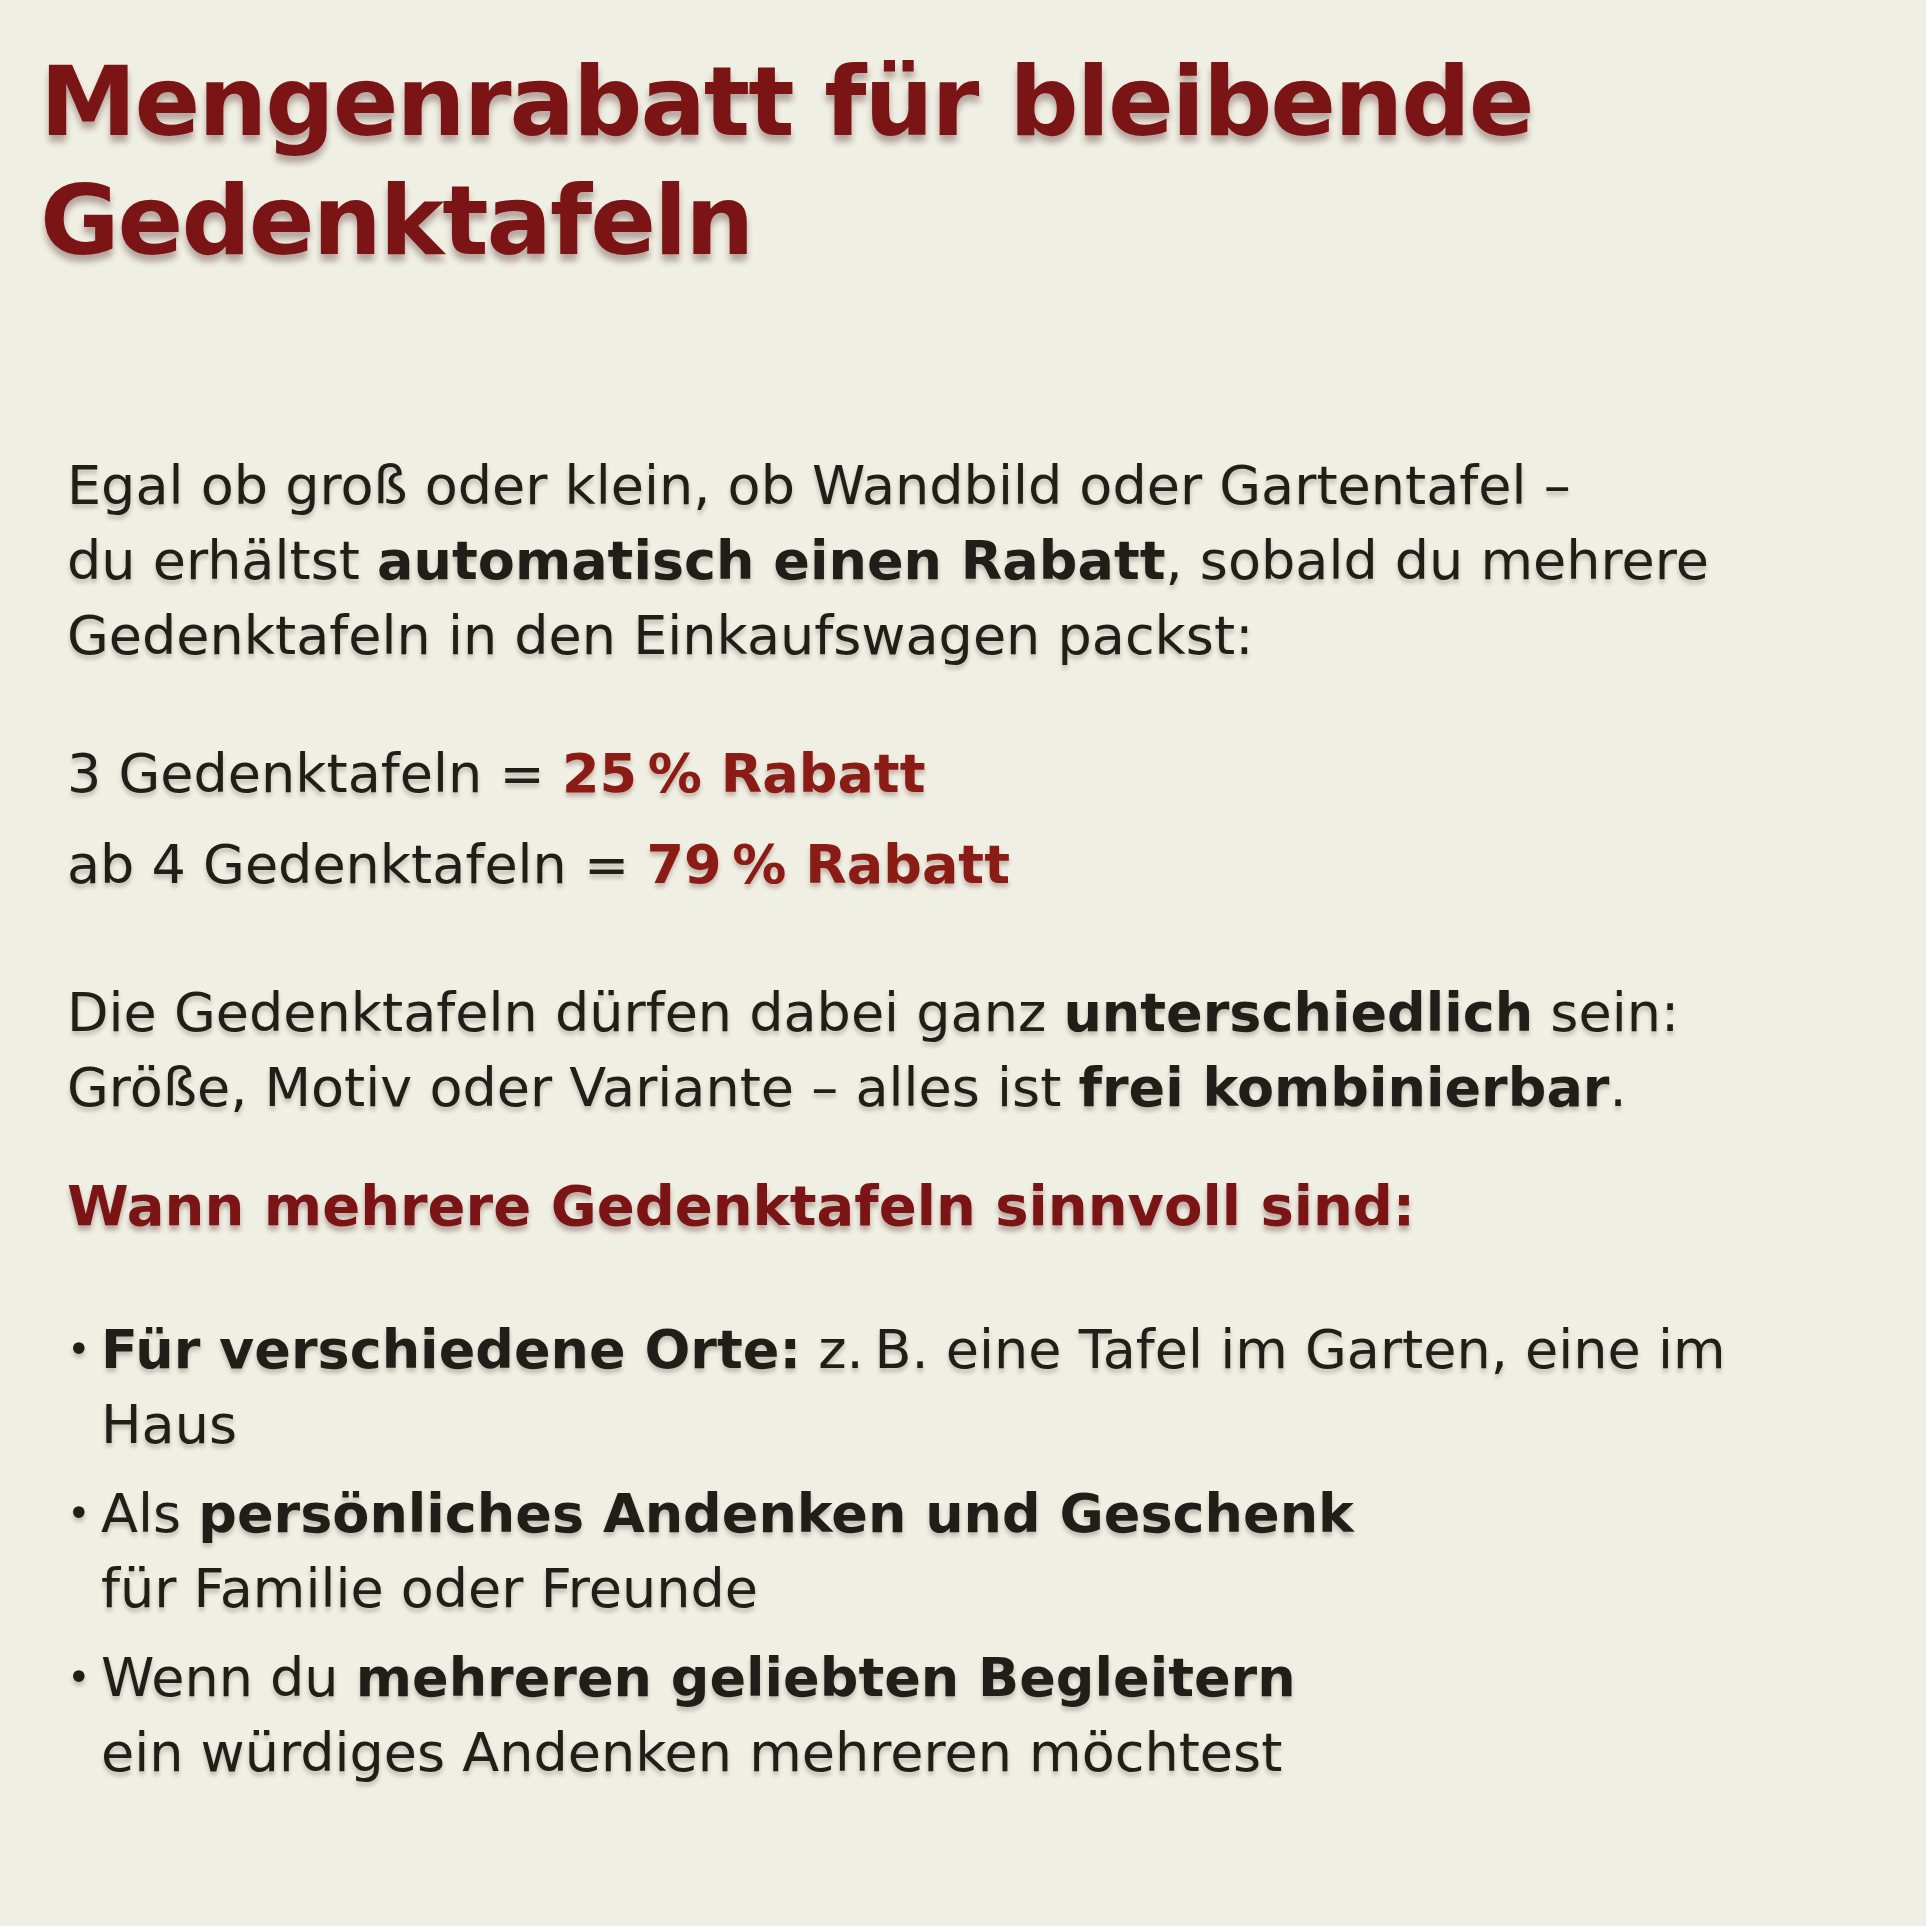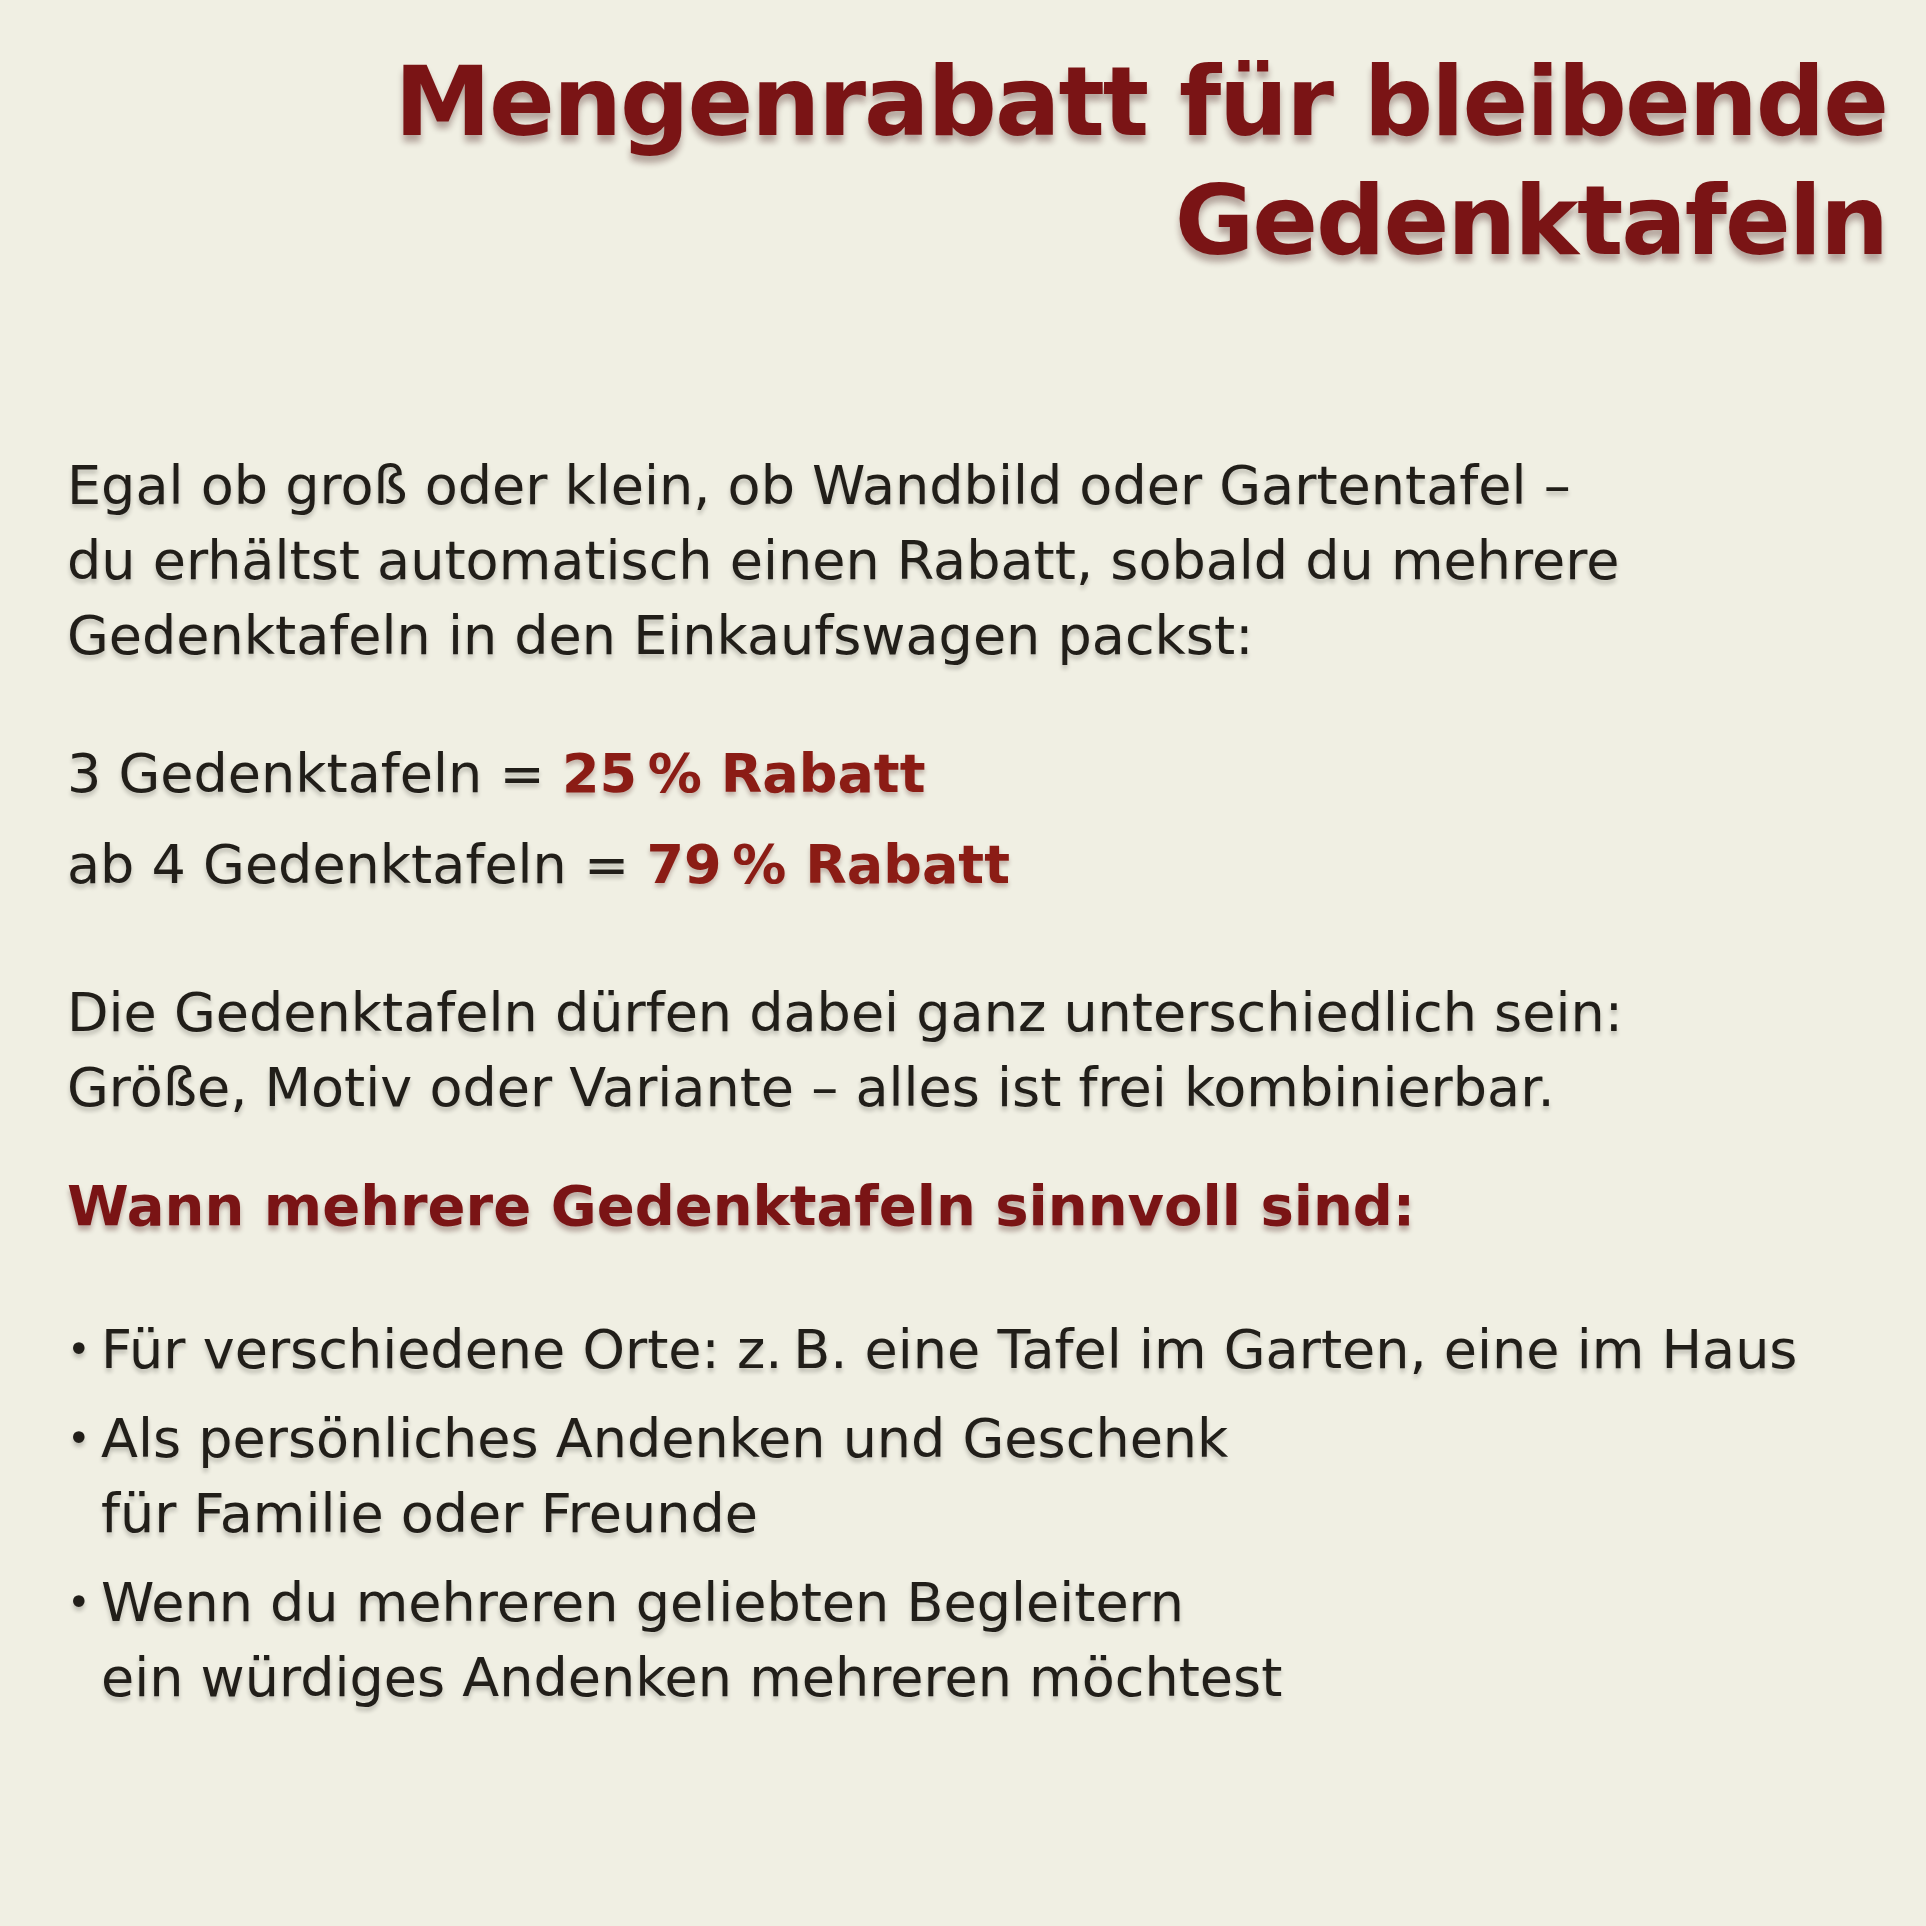--- a/index.html
+++ b/index.html
@@ -27,21 +27,21 @@
     opacity: 0.5;
     pointer-events: none;
   }
   .content {
     position: absolute;
     inset: 0;
     color: #211e19;
   }
   .title {
     margin: 42px 40px 0 40px;
-    text-align: right;
+    text-align: left;
     font-size: 97px;
     line-height: 119px;
     font-weight: 700;
     letter-spacing: -2px;
     color: #7a1415;
     text-shadow: 0 7px 6px rgba(52, 8, 8, 0.32);
   }
   .body-text {
     font-size: 54px;
     line-height: 75px;
@@ -85,21 +85,21 @@
   .bullet .marker {
     flex: 0 0 34px;
     width: 34px;
     font-size: 40px;
     line-height: 75px;
   }
   .bullet .bullet-text {
     flex: 1 1 auto;
   }
   b, .bold {
-    font-weight: 400;
+    font-weight: 700;
   }
 </style>
 </head>
 <body>
 
 <div class="page">
 
   <svg class="texture" xmlns="http://www.w3.org/2000/svg" width="1927" height="1927" viewBox="0 0 1946 1946">
     <filter id="paperGrain">
       <feTurbulence type="fractalNoise" baseFrequency="0.55" numOctaves="2" seed="7" result="noise"></feTurbulence>

